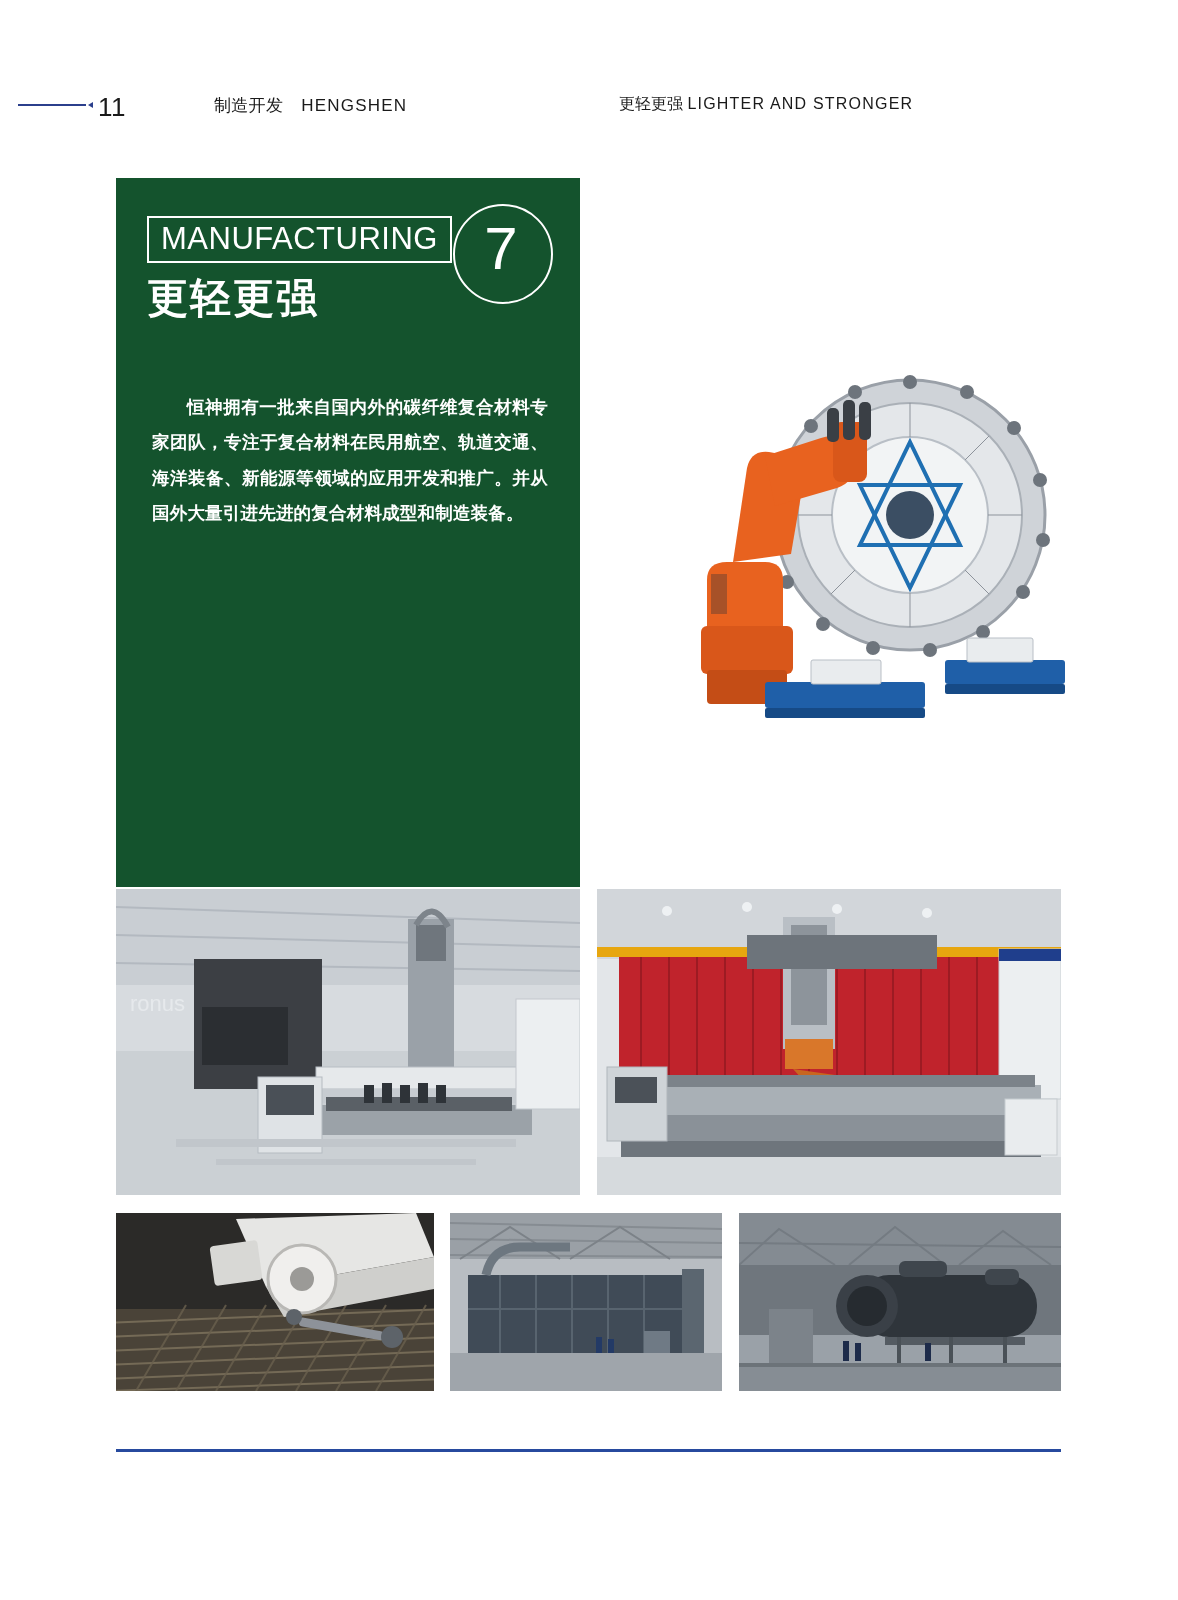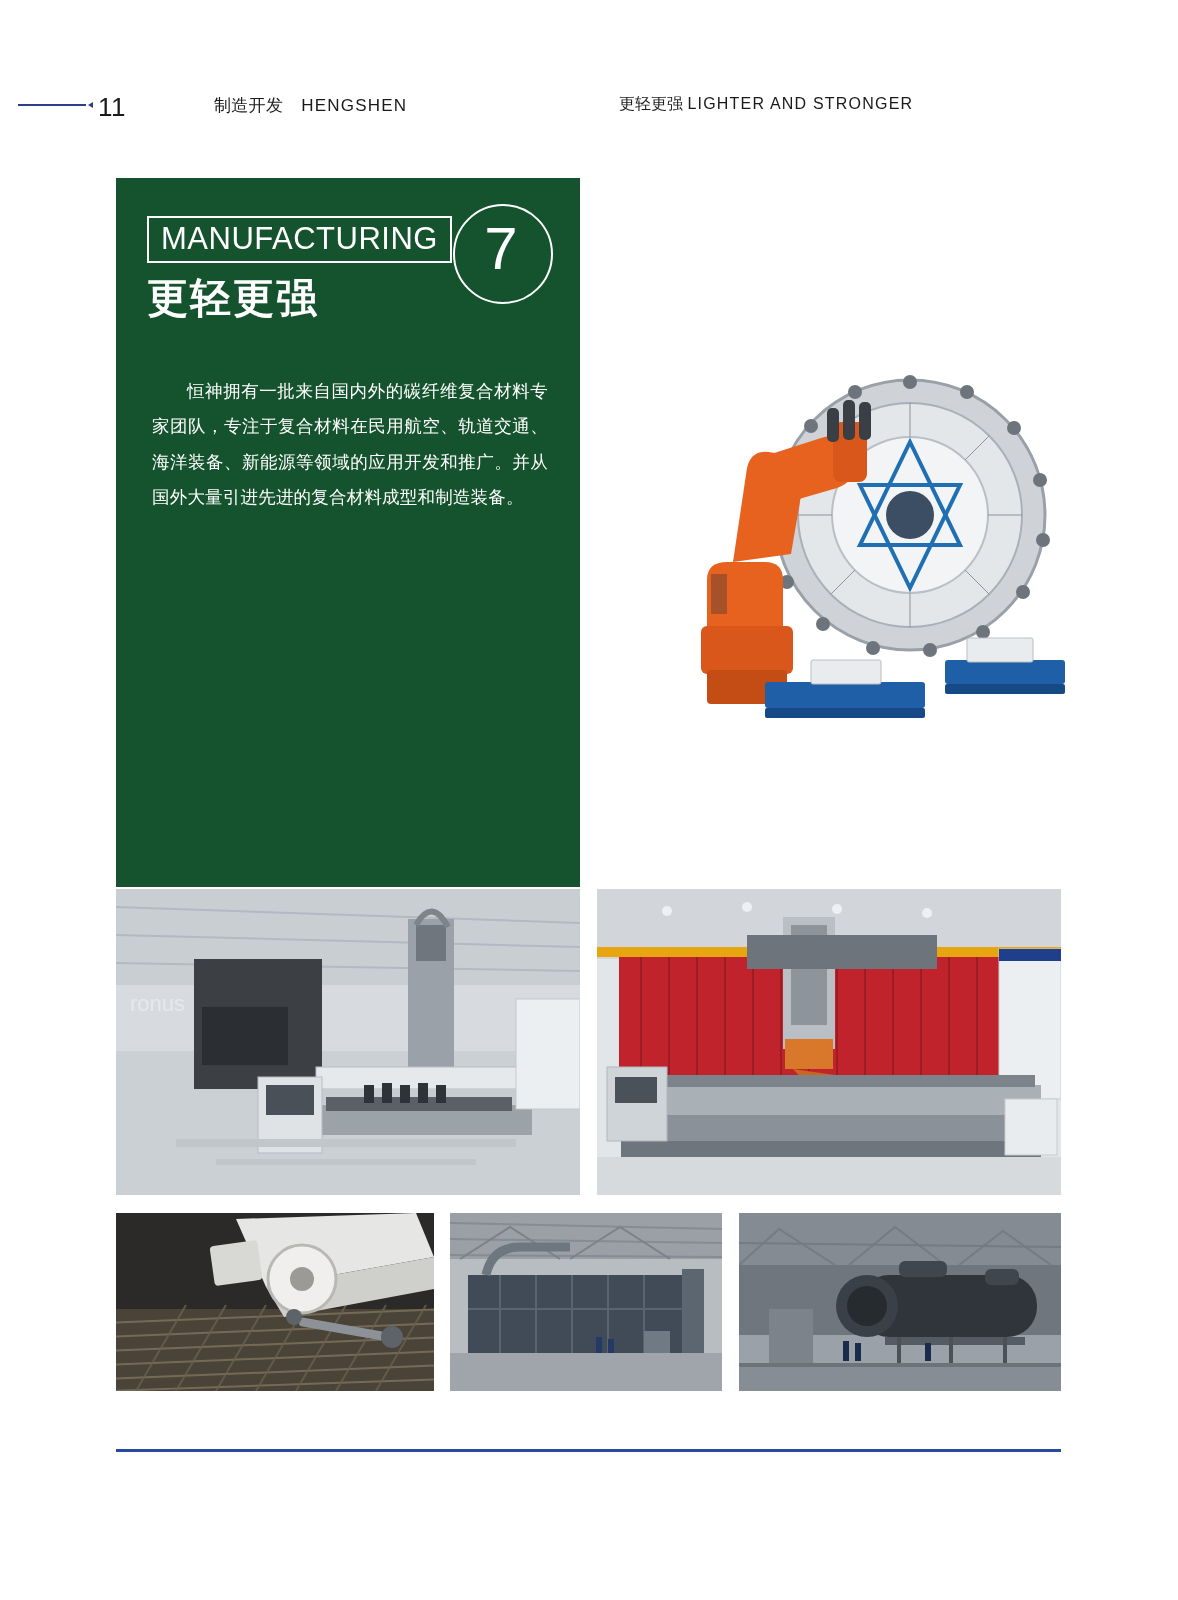--- a/index.html
+++ b/index.html
@@ -125,22 +125,23 @@
     justify-content: center;
     font-size: 60px;
     color: #ffffff;
     line-height: 1;
     padding-bottom: 6px;
     box-sizing: border-box;
   }
   .panel-body {
     position: absolute;
     left: 36px;
-    top: 196px;
+    top: 212px;
     width: 396px;
+    font-weight: bold;
   }
   .panel-body p {
     margin: 0 0 14px 0;
     font-size: 17.5px;
     line-height: 2.02;
     color: #ffffff;
     text-indent: 2em;
     text-align: justify;
     letter-spacing: 0.2px;
   }

